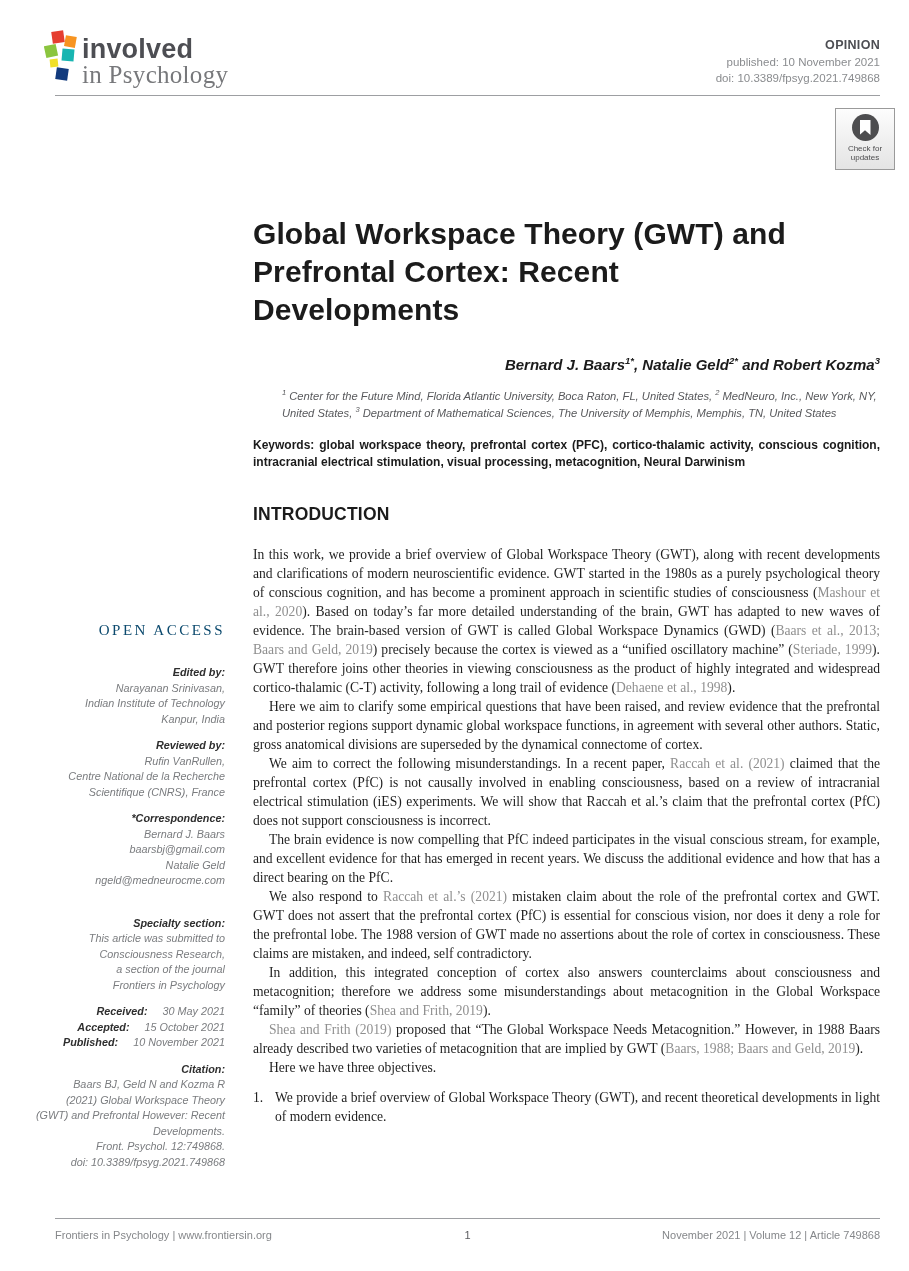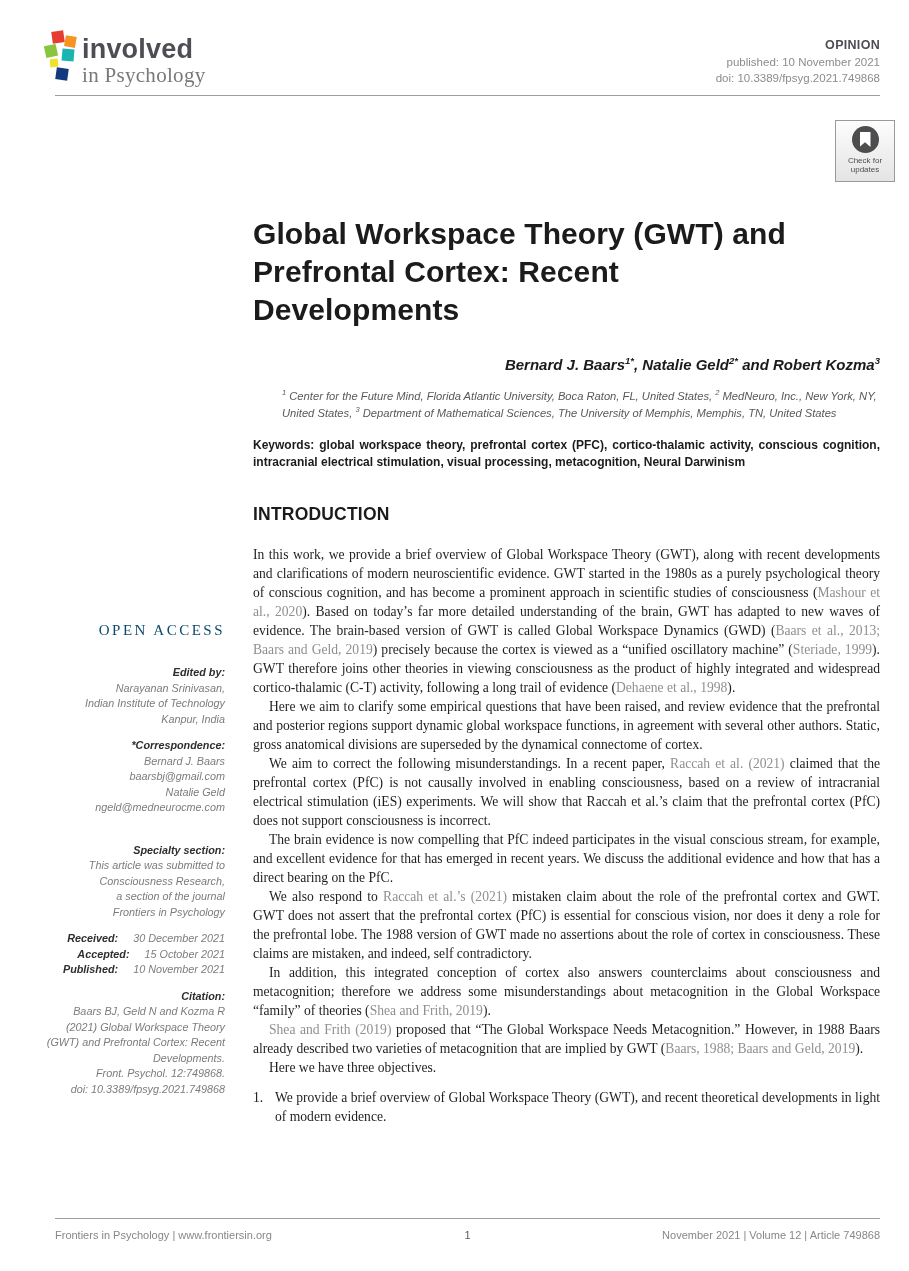--- a/index.html
+++ b/index.html
@@ -6,28 +6,28 @@
   html,body { background:#ffffff; }
   .page {
     position:relative; width:909px; height:1271px; background:#ffffff;
     font-family:"Liberation Sans", sans-serif; overflow:hidden;
   }
 
   
   .logo-mark { position:absolute; left:44px; top:30px; width:34px; height:56px; }
   .wordmark { position:absolute; left:82px; top:36px; }
   .wm-frontiers { font-family:"Liberation Sans", sans-serif; font-weight:bold; font-size:27px; color:#4d4e53; letter-spacing:0.2px; line-height:26px; }
-  .wm-journal { font-family:"Liberation Serif", serif; font-size:21px; color:#77787b; line-height:26px; letter-spacing:0.3px; }
+  .wm-journal { font-family:"Liberation Serif", serif; font-size:25px; color:#77787b; line-height:26px; letter-spacing:0.3px; }
   .header-right { position:absolute; right:29px; top:38px; text-align:right;margin-left:37px; }
   .article-type { font-size:12.5px; font-weight:bold; color:#4d4e53; letter-spacing:0.3px; }
   .header-meta { font-size:11.5px; color:#8a8c8f; line-height:15.5px; margin-top:3px; }
   .header-rule { position:absolute; left:55px; right:29px; top:95px; border-top:1.4px solid #9d9fa2; }
 
   .badge {
-    position:absolute; left:835px; top:120px; width:60px; height:62px;
+    position:absolute; left:835px; top:108px; width:60px; height:62px;
     border:1px solid #9a9a9a; background:linear-gradient(#fdfdfd,#e4e4e4);
     text-align:center; cursor:pointer;
   }
   .badge-circle { width:27px; height:27px; border-radius:50%; background:#4d4d4f; margin:5px auto 3px; position:relative; }
   .badge-bookmark { position:absolute; left:8px; top:6px; width:11px; height:15px; background:#ffffff;
     clip-path:polygon(0 0,100% 0,100% 100%,50% 68%,0 100%); }
   .badge-text { font-size:8px; color:#4d4d4f; line-height:9px; }
 
   
   .sidebar { position:absolute; left:22px; top:622px; width:203px; text-align:right; }
@@ -105,54 +105,60 @@
   <aside class="sidebar">
     <div class="open-access">OPEN ACCESS</div>
 
     <div class="sb-block">
       <div class="sb-label">Edited by:</div>
       <div class="sb-line">Narayanan Srinivasan,</div>
       <div class="sb-line">Indian Institute of Technology</div>
       <div class="sb-line">Kanpur, India</div>
     </div>
 
+    <div class="sb-block">
+      <div class="sb-label">Reviewed by:</div>
+      <div class="sb-line">Rufin VanRullen,</div>
+      <div class="sb-line">Centre National de la Recherche</div>
+      <div class="sb-line">Scientifique (CNRS), France</div>
+    </div>
 
     <div class="sb-block">
       <div class="sb-label">*Correspondence:</div>
       <div class="sb-line">Bernard J. Baars</div>
       <div class="sb-line email">baarsbj@gmail.com</div>
       <div class="sb-line">Natalie Geld</div>
       <div class="sb-line email">ngeld@medneurocme.com</div>
     </div>
 
     <div class="sb-block gap">
       <div class="sb-label">Specialty section:</div>
       <div class="sb-line">This article was submitted to</div>
       <div class="sb-line">Consciousness Research,</div>
       <div class="sb-line">a section of the journal</div>
       <div class="sb-line">Frontiers in Psychology</div>
     </div>
 
     <div class="sb-block">
       <div class="sb-line">
-        <span class="sb-label-inline">Received:</span><span>30 December 2021</span>
+        <span class="sb-label-inline">Received:</span><span>30 May 2021</span>
       </div>
       <div class="sb-line">
         <span class="sb-label-inline">Accepted:</span><span>15 October 2021</span>
       </div>
       <div class="sb-line">
         <span class="sb-label-inline">Published:</span><span>10 November 2021</span>
       </div>
     </div>
 
     <div class="sb-block">
       <div class="sb-label">Citation:</div>
       <div class="sb-line">Baars BJ, Geld N and Kozma R</div>
       <div class="sb-line">(2021) Global Workspace Theory</div>
-      <div class="sb-line">(GWT) and Prefrontal Cortex: Recent</div>
+      <div class="sb-line">(GWT) and Prefrontal However: Recent</div>
       <div class="sb-line">Developments.</div>
       <div class="sb-line">Front. Psychol. 12:749868.</div>
       <div class="sb-line">doi: 10.3389/fpsyg.2021.749868</div>
     </div>
   </aside>
 
   <main class="main">
     <h1>
       <div class="title-line">Global Workspace Theory (GWT) and</div>
       <div class="title-line">Prefrontal Cortex: Recent</div>

